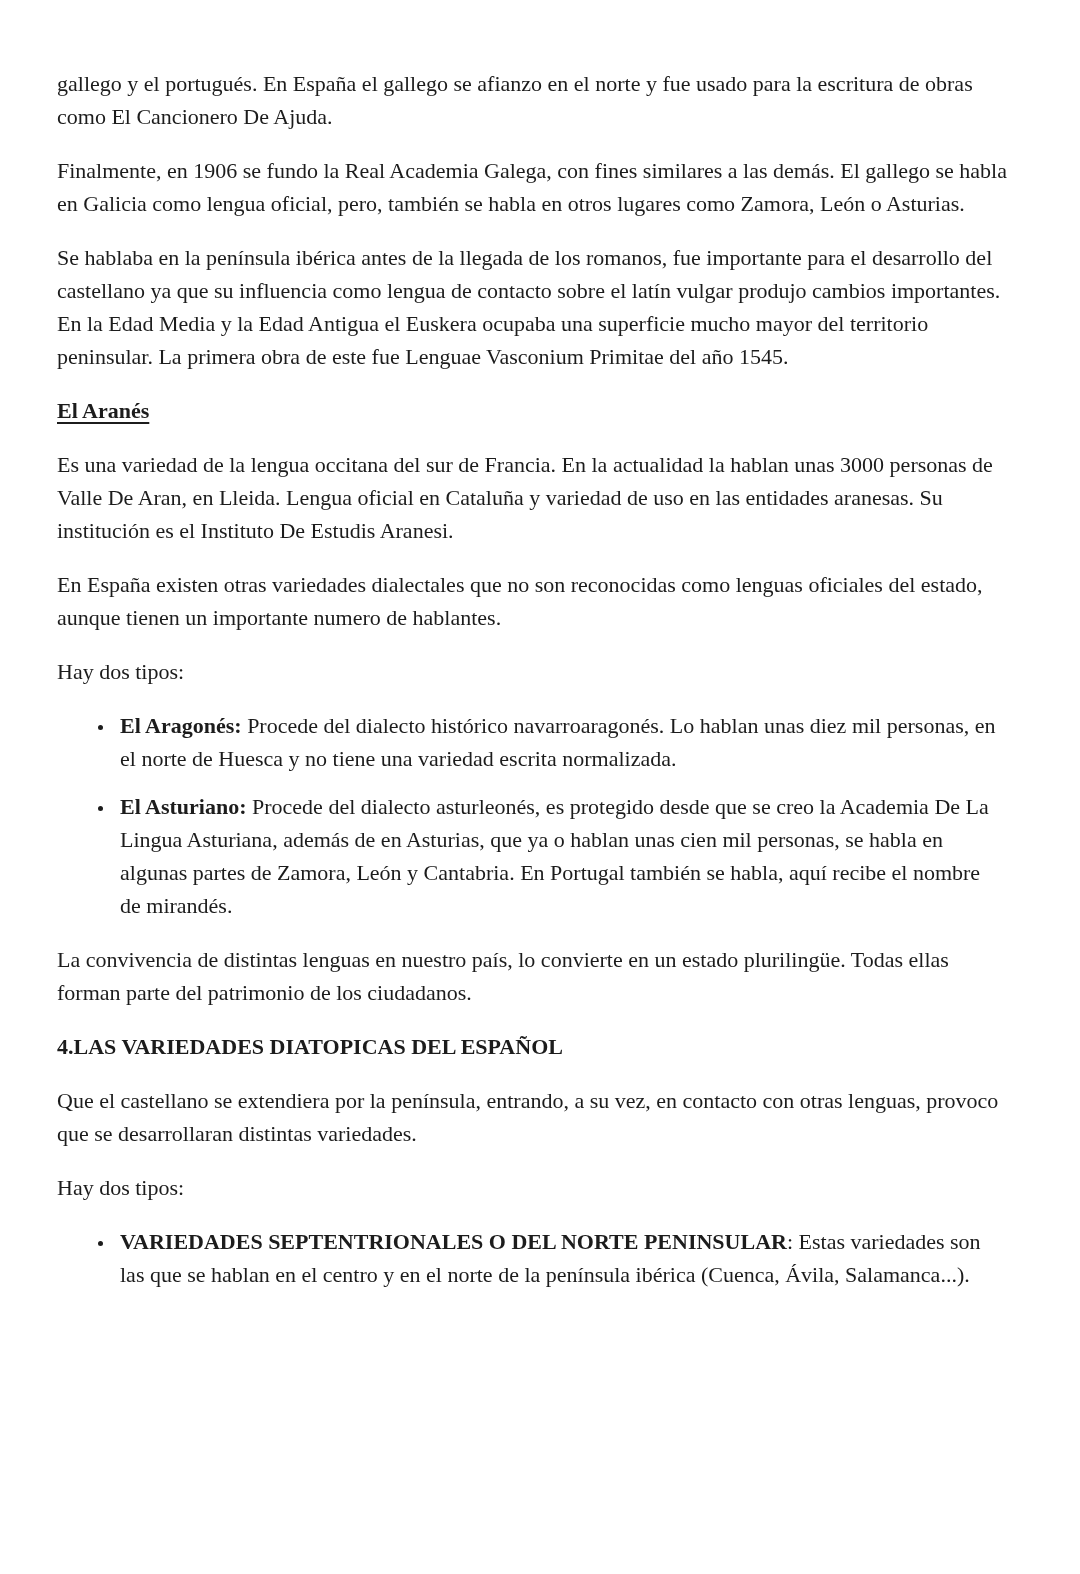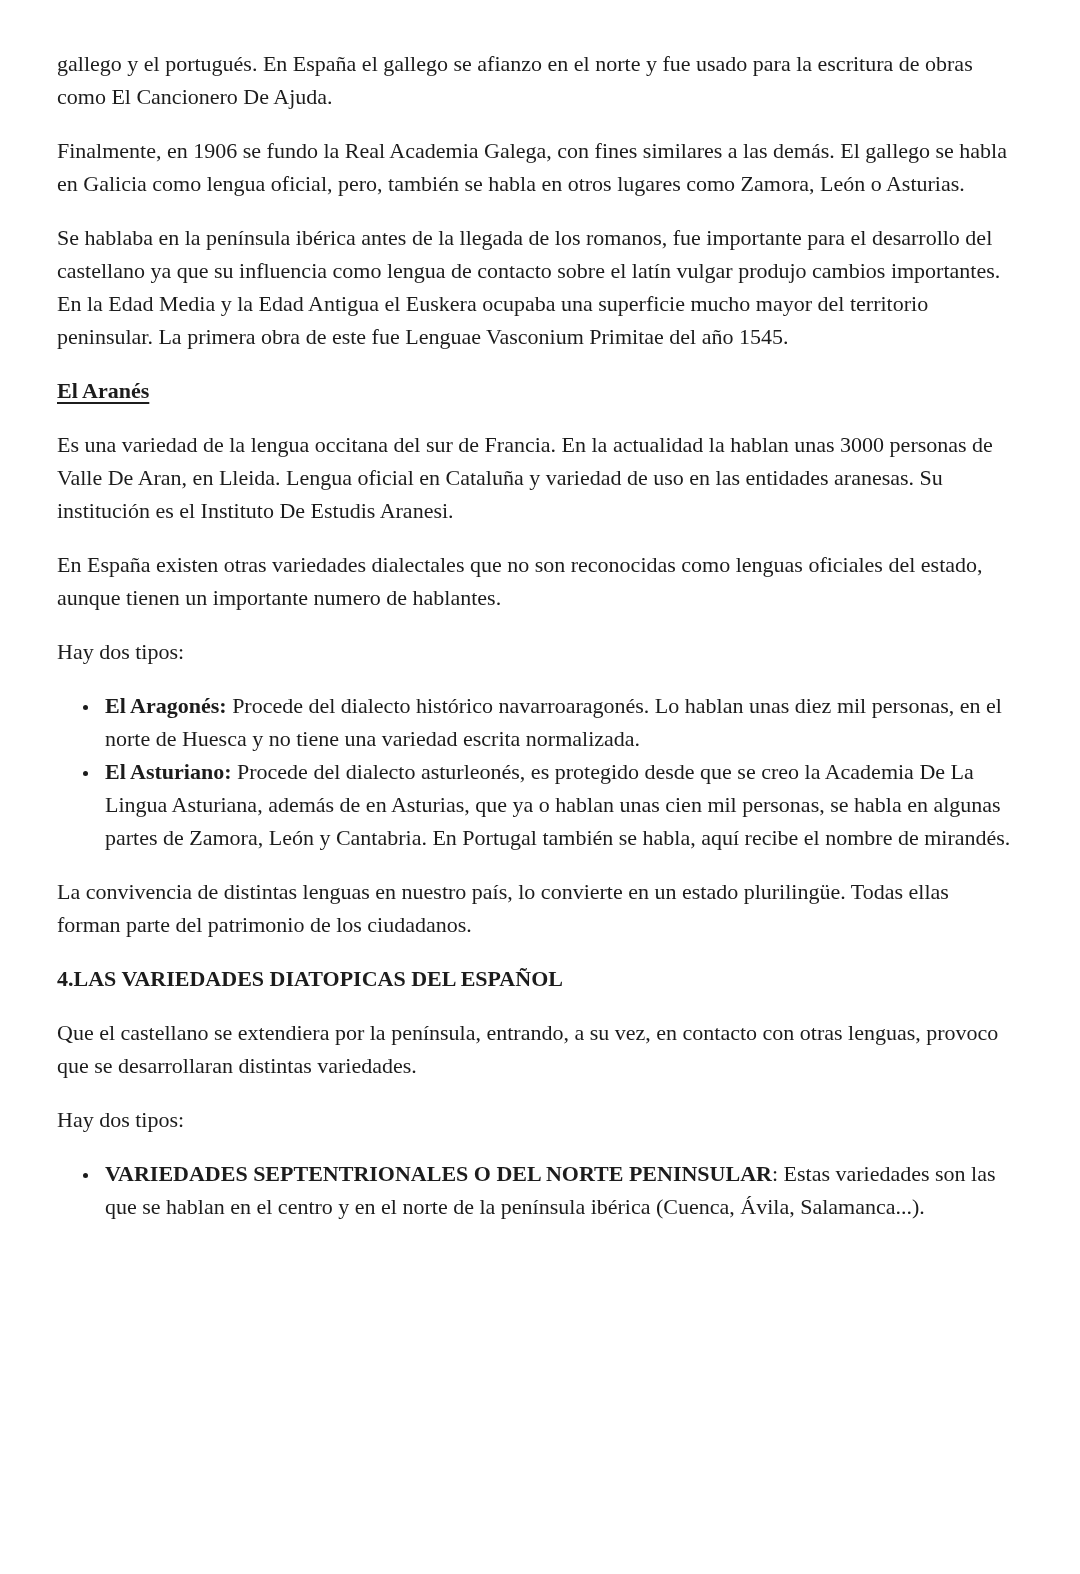--- a/index.html
+++ b/index.html
@@ -11,21 +11,21 @@
     width: 1080px;
     height: 1574px;
     overflow: hidden;
     font-family: "Liberation Serif", "DejaVu Serif", serif;
     color: #1c1c1c;
   }
   .page {
     box-sizing: border-box;
     width: 1080px;
     height: 1574px;
-    padding: 47px 66px 40px 57px;
+    padding: 67px 66px 40px 57px;
     background: #ffffff;
   }
   .doc p,
   .doc h3 {
     margin: 0 0 21px 0;
     font-size: 22px;
     line-height: 33px;
     font-weight: normal;
   }
   .doc h3 {
@@ -38,21 +38,21 @@
   }
   .doc ul {
     margin: 0 0 21px 0;
     padding: 0 0 0 43px;
     list-style: disc outside;
   }
   .doc li {
     font-size: 22px;
     line-height: 33px;
     padding-left: 5px;
-    margin: 0;
+    margin: 15px;
   }
   .doc li::marker {
     font-size: 17px;
   }
   .doc strong {
     font-weight: bold;
   }
 </style>
 </head>
 <body>

